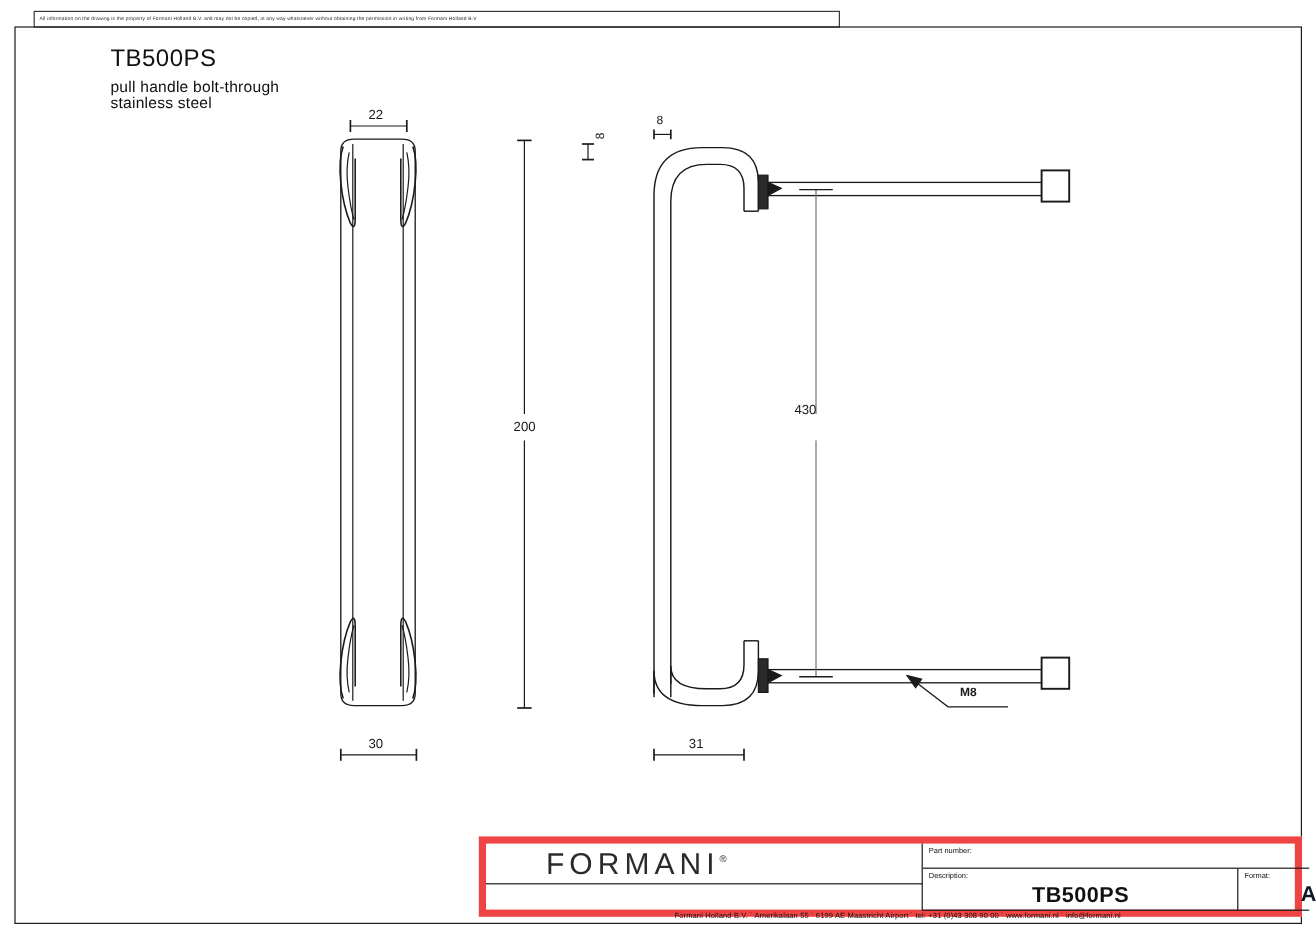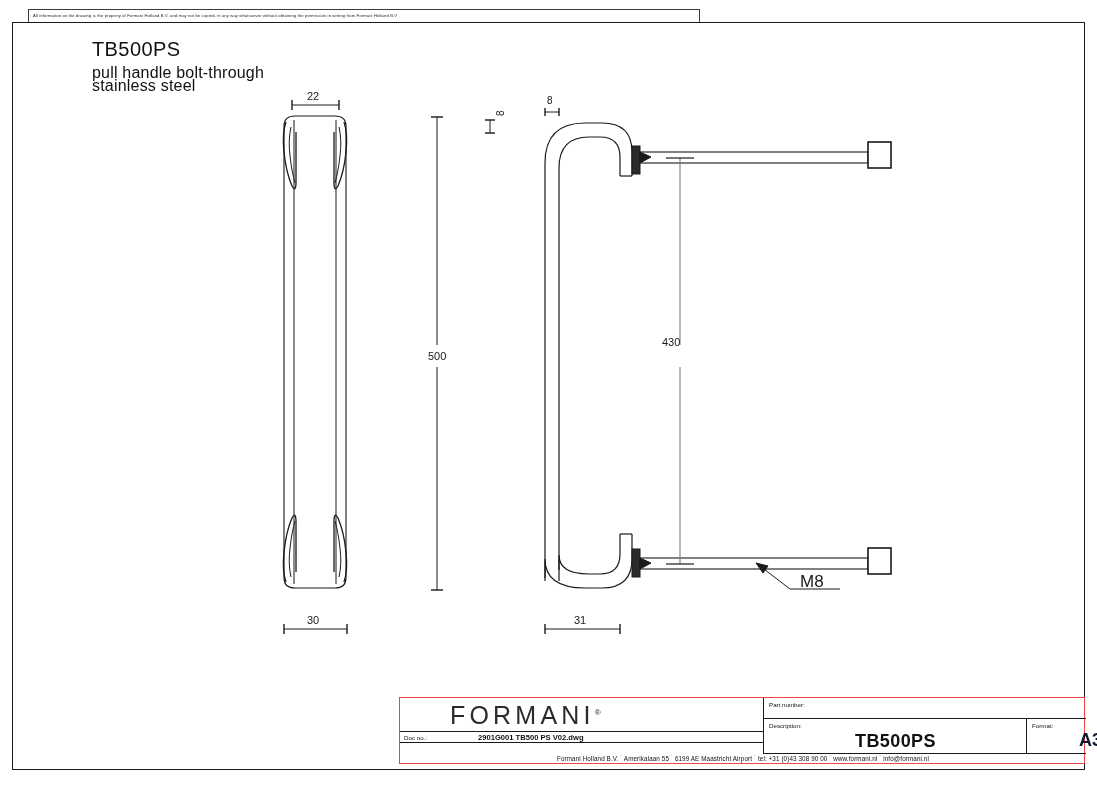--- a/index.html
+++ b/index.html
@@ -58,41 +58,41 @@
     top: 38px;
     font-size: 20px;
     letter-spacing: 0.4px;
     color: #111111;
     font-family: "Liberation Sans", sans-serif;
   }
   .part-subtitle {
     position: absolute;
     left: 92px;
     top: 66px;
-    font-size: 16px;
+    font-size: 13px;
     line-height: 13px;
     letter-spacing: 0.2px;
     color: #111111;
     font-family: "Liberation Sans", sans-serif;
   }
   
   .drawing-svg {
     position: absolute;
     left: 0;
     top: 0;
   }
   
   .titleblock {
     position: absolute;
     left: 399px;
     top: 697px;
     width: 686px;
     height: 67px;
     box-sizing: border-box;
-    border: 1px solid #ef4444;
+    border: 6px solid #ef4444;
     background: #ffffff;
   }
   .tb-left {
     position: absolute;
     left: 0; top: 0;
     width: 364px; height: 56px;
     box-sizing: border-box;
     border-right: 1px solid #1a1a1a;
   }
   .tb-logo-cell {
@@ -362,43 +362,39 @@
         <path d="M 756 563 L 768 566 L 763 573 Z" fill="#1a1a1a" stroke="#1a1a1a" stroke-width="1"></path>
       </g>
 
     </g>
   </svg>
 
   <div class="dimtext" style="left:307px; top:90px;">22</div>
 
   <div class="dimtext" style="left:307px; top:614px;">30</div>
 
-  <div class="dimtext" style="left:428px; top:350px;">500</div>
+  <div class="dimtext" style="left:428px; top:350px;">200</div>
 
   <div class="dimtext rot small" style="left:495px; top:116px;">8</div>
 
   <div class="dimtext small" style="left:547px; top:95px;">8</div>
 
   <div class="dimtext" style="left:662px; top:336px;">430</div>
 
   <div class="dimtext" style="left:574px; top:614px;">31</div>
 
-  <div class="dimtext" style="left:800px; top:572px; font-weight:normal; font-size:17px;">M8</div>
+  <div class="dimtext" style="left:800px; top:572px; font-weight:bold; font-size:10px;">M8</div>
 
   <div class="titleblock">
 
     <div class="tb-left">
       <div class="tb-logo-cell">
         <div class="tb-logo"><span>FORMANI</span><span class="tb-logo-r">®</span></div>
       </div>
 
-      <div class="tb-docrow">
-        <div class="lbl" style="left:4px; top:2px;">Doc no.:</div>
-        <div class="val" style="left:78px; top:1px;">2901G001 TB500 PS V02.dwg</div>
-      </div>
 
     </div>
 
     <div class="tb-right">
       <div class="tb-partnum">
         <div class="lbl" style="left:5px; top:3px;">Part number:</div>
         <div class="val" style="left:90px; top:6px;"></div>
       </div>
 
       <div class="tb-descr">

